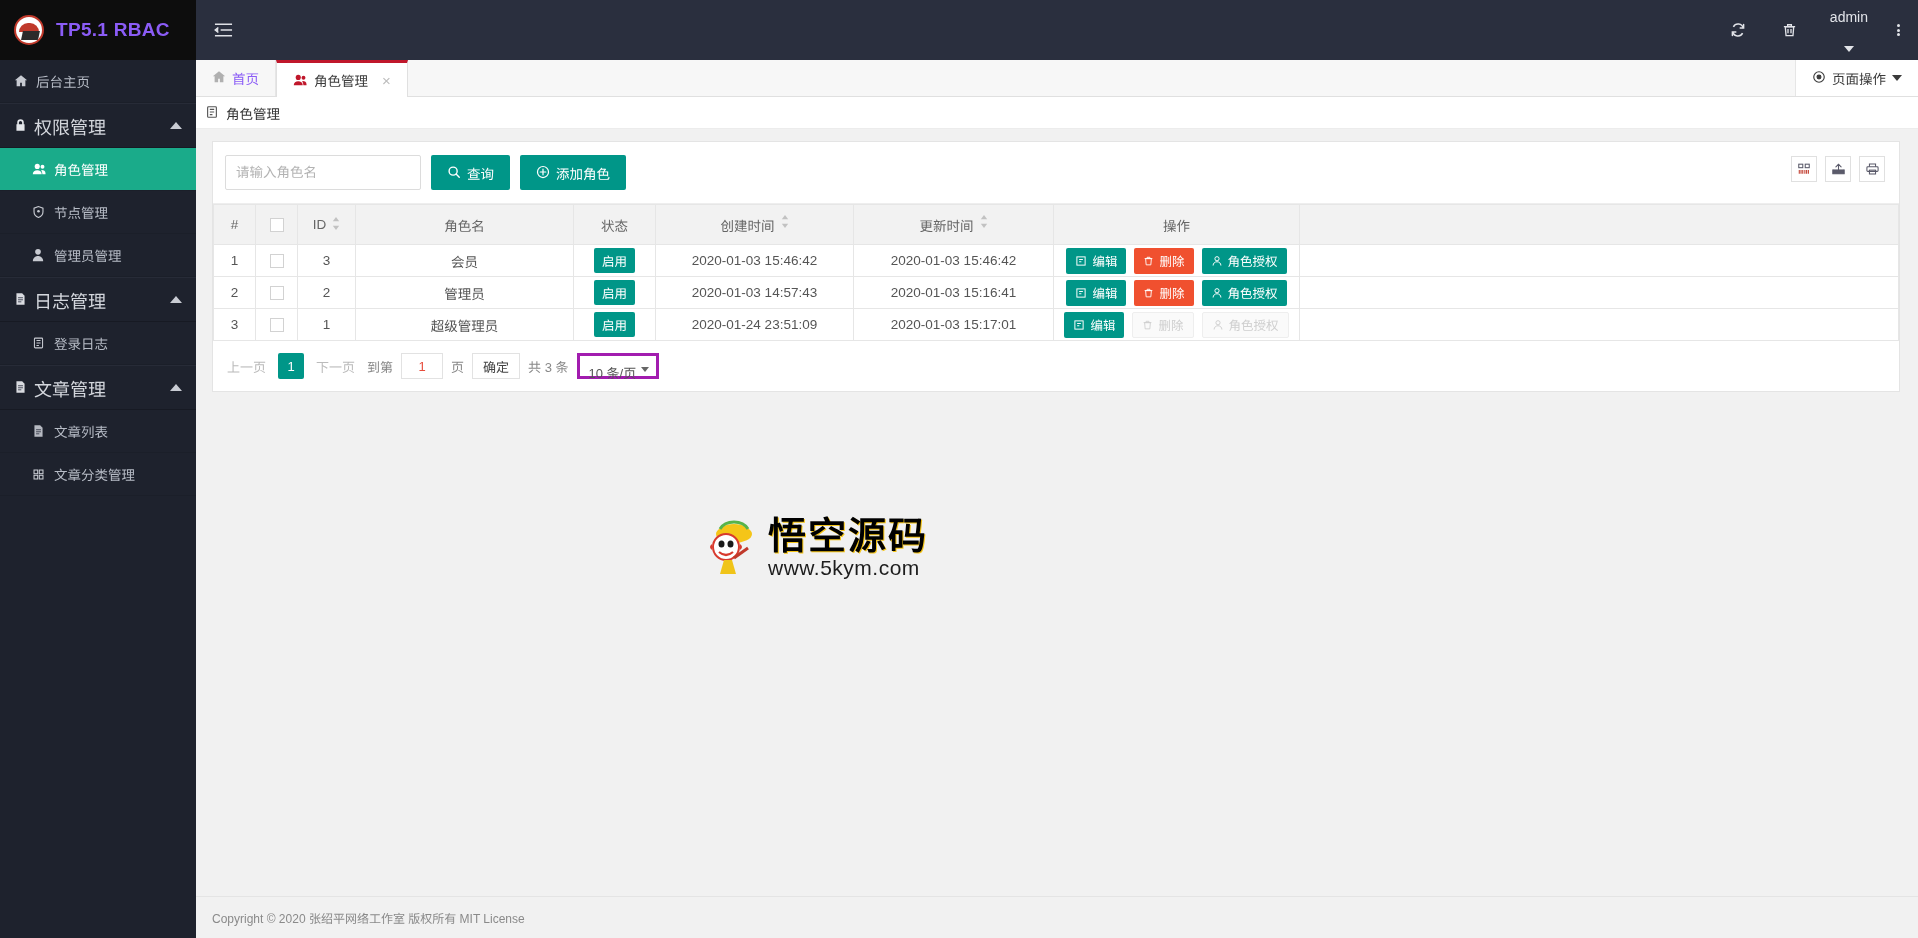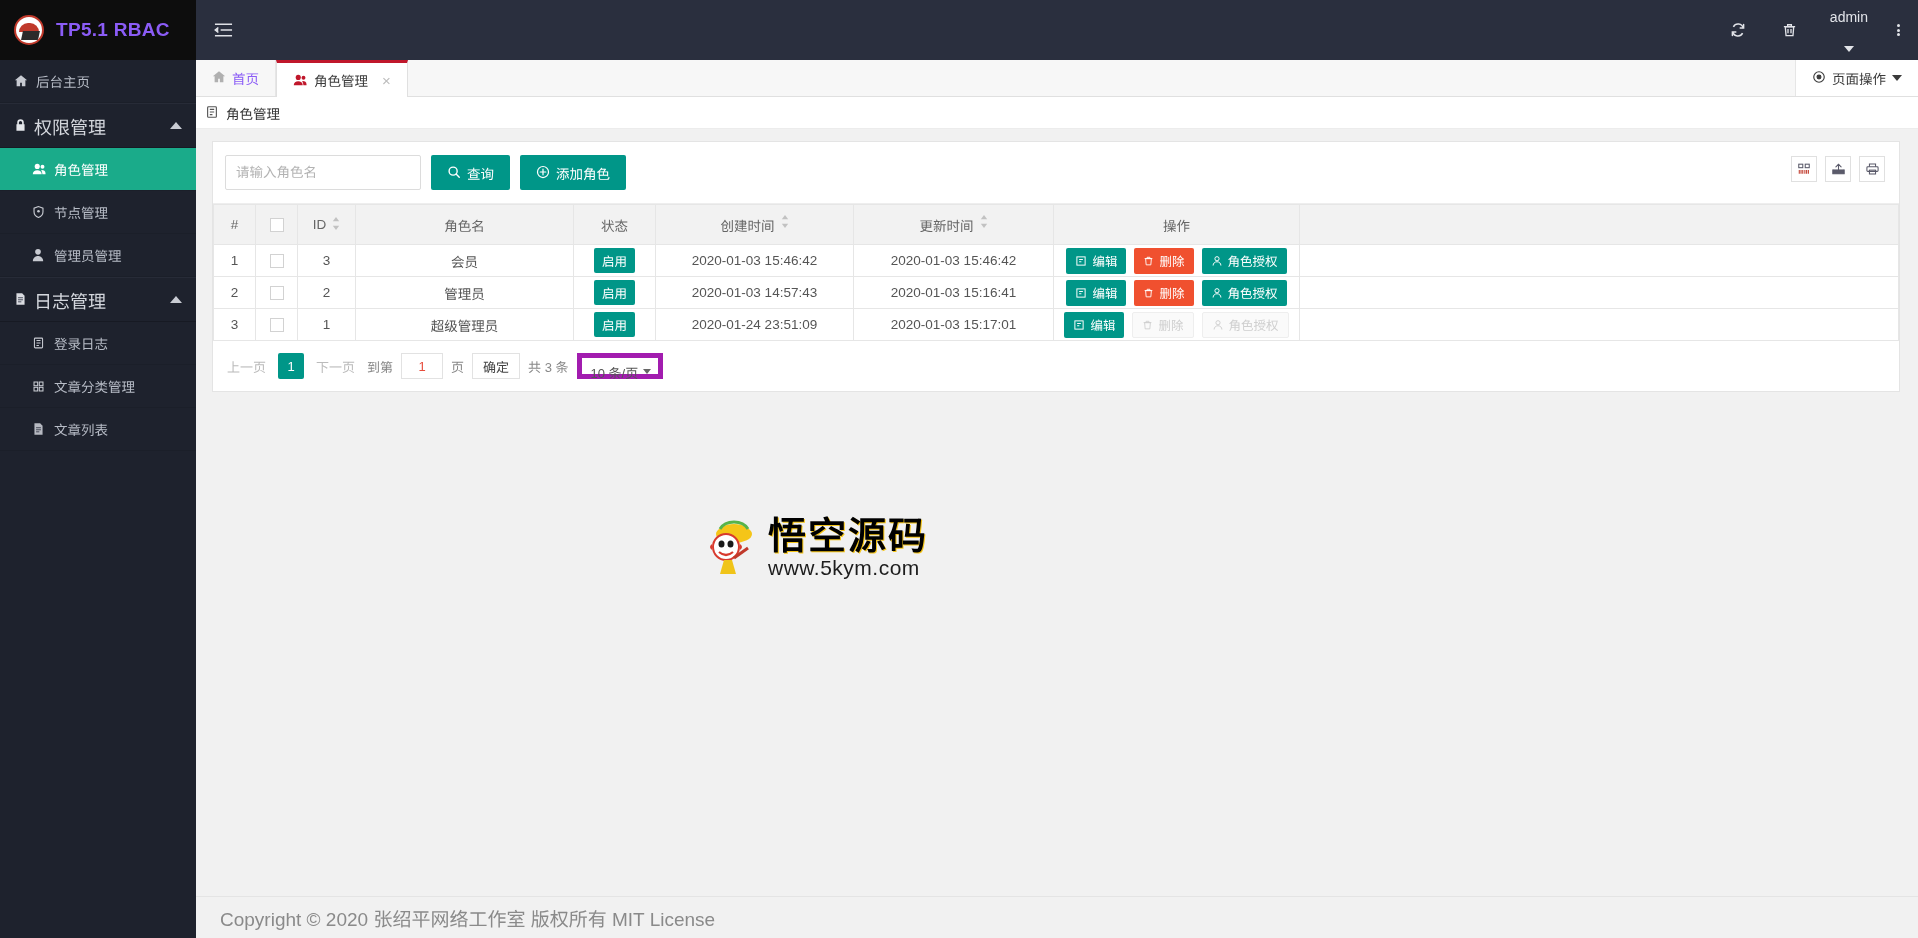--- a/index.html
+++ b/index.html
@@ -226,21 +226,21 @@
     width: 42px; height: 26px; border: 1px solid #e2e2e2;
     text-align: center; font-size: 13px; color: #e74c3c;
     font-family: inherit; outline: none;
   }
   #pg-ok {
     height: 26px; border: 1px solid #e2e2e2; background: #fff;
     font-size: 13px; color: #444; padding: 0 10px; cursor: pointer;
     font-family: inherit;
   }
   #pg-size {
-    height: 26px; border: 5px solid #a21caf; background: #fff;
+    height: 26px; border: 3px solid #a21caf; background: #fff;
     font-size: 13px; color: #555; padding: 12px 20px 0 9px; cursor: pointer;
     display: inline-flex; align-items: center; position: relative;
   }
   #pg-size .ar {
     position:absolute; right: 7px; top: 11px;
     width:0;height:0;border-left:4px solid transparent;border-right:4px solid transparent;border-top:5px solid #666;
   }
   
   #watermark {
     position: absolute; left: 508px; top: 420px;
@@ -260,22 +260,22 @@
     font-size: 21px; color: #1d1d1d; letter-spacing: .5px;
     margin-top: 2px; line-height: 1;
   }
   
   #footer {
     position: absolute; left: 0; bottom: 0;
     width: 1722px; height: 42px;
     background: #f1f1f1;
     border-top: 1px solid #e4e4e4;
     display: flex; align-items: center;
-    padding-left: 24px;
-    font-size: 19px; color: #8a8a8a;
+    padding-left: 16px;
+    font-size: 12px; color: #8a8a8a;
   }
 </style>
 </head>
 <body>
 
 <div id="sidebar">
   <div id="brand">
     <div class="logo"></div>
     <div class="brand-text">TP5.1 RBAC</div>
   </div>
@@ -345,43 +345,57 @@
   <div class="nav-item">
     <span class="ni">
       <svg class="svgi" width="13" height="14" viewBox="0 0 16 16" fill="none" stroke="currentColor" stroke-width="1.3">
           <rect x="3" y="2" width="10" height="12" rx="1"></rect>
           <path d="M5.5 5h5M5.5 8h5M5.5 11h3"></path>
         </svg>
     </span>
     <span>登录日志</span>
   </div>
 
-  <div class="nav-item">
-    <span class="ni">
-      <svg class="svgi" width="13" height="13" viewBox="0 0 16 16" fill="none" stroke="currentColor" stroke-width="1.3">
-          <rect x="2.5" y="2.5" width="4.5" height="4.5"></rect>
-          <rect x="9" y="2.5" width="4.5" height="4.5"></rect>
-          <rect x="2.5" y="9" width="4.5" height="4.5"></rect>
-          <rect x="9" y="9" width="4.5" height="4.5"></rect>
-        </svg>
-    </span>
-    <span>文章分类管理</span>
+  <div class="nav-group-head">
+    <span class="gi">
+      <svg class="svgi" width="13" height="14" viewBox="0 0 16 16" fill="currentColor">
+          <path d="M3 1h7l3 3v11H3z" opacity=".95"></path>
+          <g fill="#2a2f3e">
+            <rect x="5" y="6" width="6" height="1"></rect>
+            <rect x="5" y="8.5" width="6" height="1"></rect>
+            <rect x="5" y="11" width="4" height="1"></rect>
+          </g>
+        </svg>
+    </span>
+    <span class="gl">文章管理</span>
+    <span class="caret"></span>
   </div>
   <div class="nav-item">
     <span class="ni">
       <svg class="svgi" width="13" height="14" viewBox="0 0 16 16" fill="currentColor">
           <path d="M3 1h7l3 3v11H3z" opacity=".9"></path>
           <g fill="#2a2f3e">
             <rect x="5" y="6" width="6" height="1"></rect>
             <rect x="5" y="8.5" width="6" height="1"></rect>
             <rect x="5" y="11" width="4" height="1"></rect>
           </g>
         </svg>
     </span>
     <span>文章列表</span>
+  </div>
+  <div class="nav-item">
+    <span class="ni">
+      <svg class="svgi" width="13" height="13" viewBox="0 0 16 16" fill="none" stroke="currentColor" stroke-width="1.3">
+          <rect x="2.5" y="2.5" width="4.5" height="4.5"></rect>
+          <rect x="9" y="2.5" width="4.5" height="4.5"></rect>
+          <rect x="2.5" y="9" width="4.5" height="4.5"></rect>
+          <rect x="9" y="9" width="4.5" height="4.5"></rect>
+        </svg>
+    </span>
+    <span>文章分类管理</span>
   </div>
 </div>
 
 <div id="topbar">
   <div id="collapse-btn">
     <svg width="19" height="16" viewBox="0 0 20 16" fill="none" stroke="currentColor" stroke-width="1.7">
       <path d="M1 2h18M7 8h12M1 14h18"></path>
         <path d="M4.5 5.4 1.2 8l3.3 2.6" fill="currentColor" stroke-width="1.4"></path>
     </svg>
   </div>

